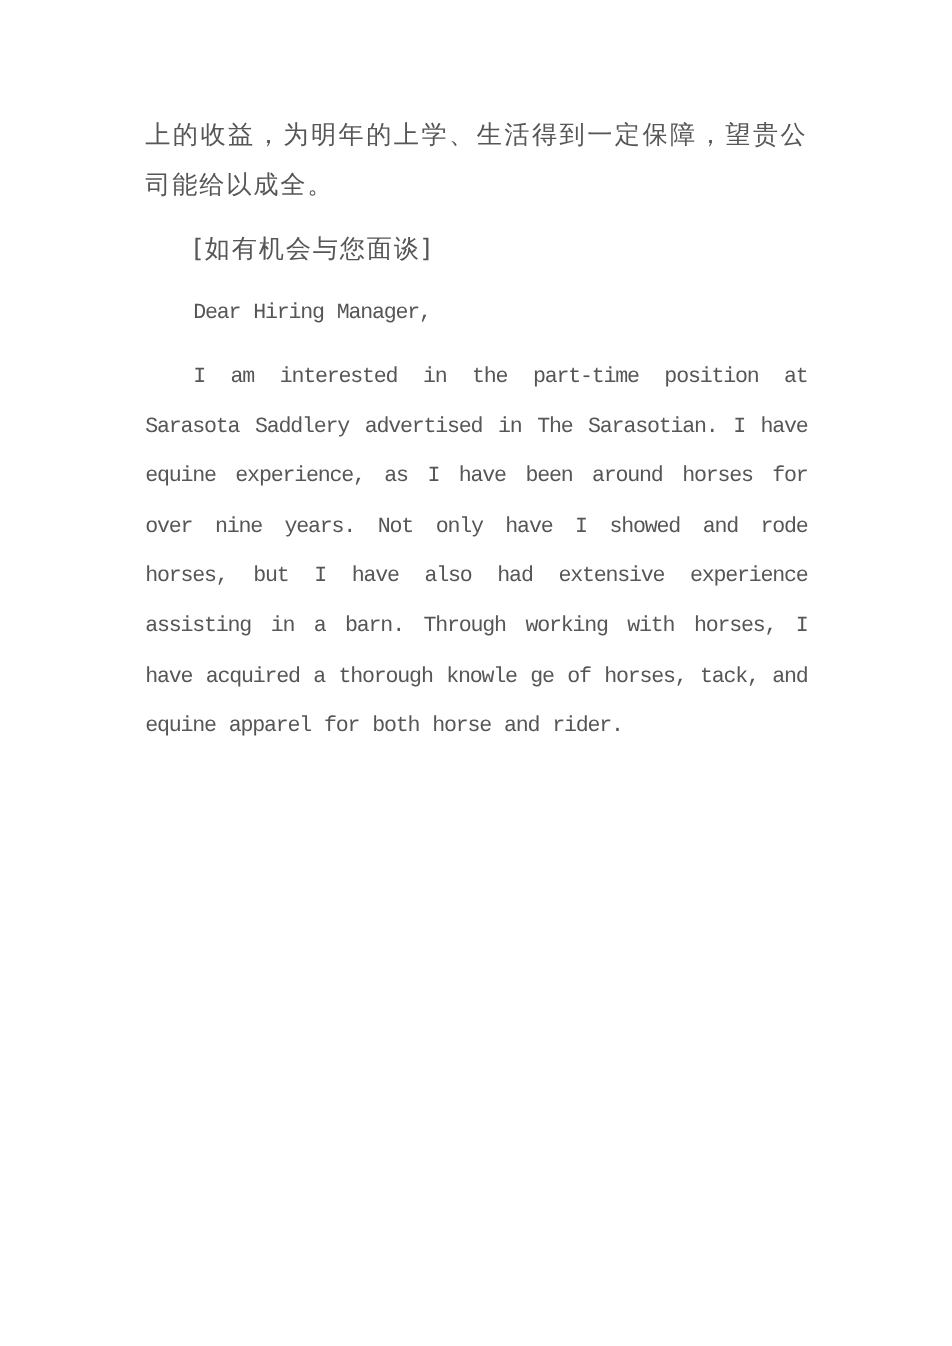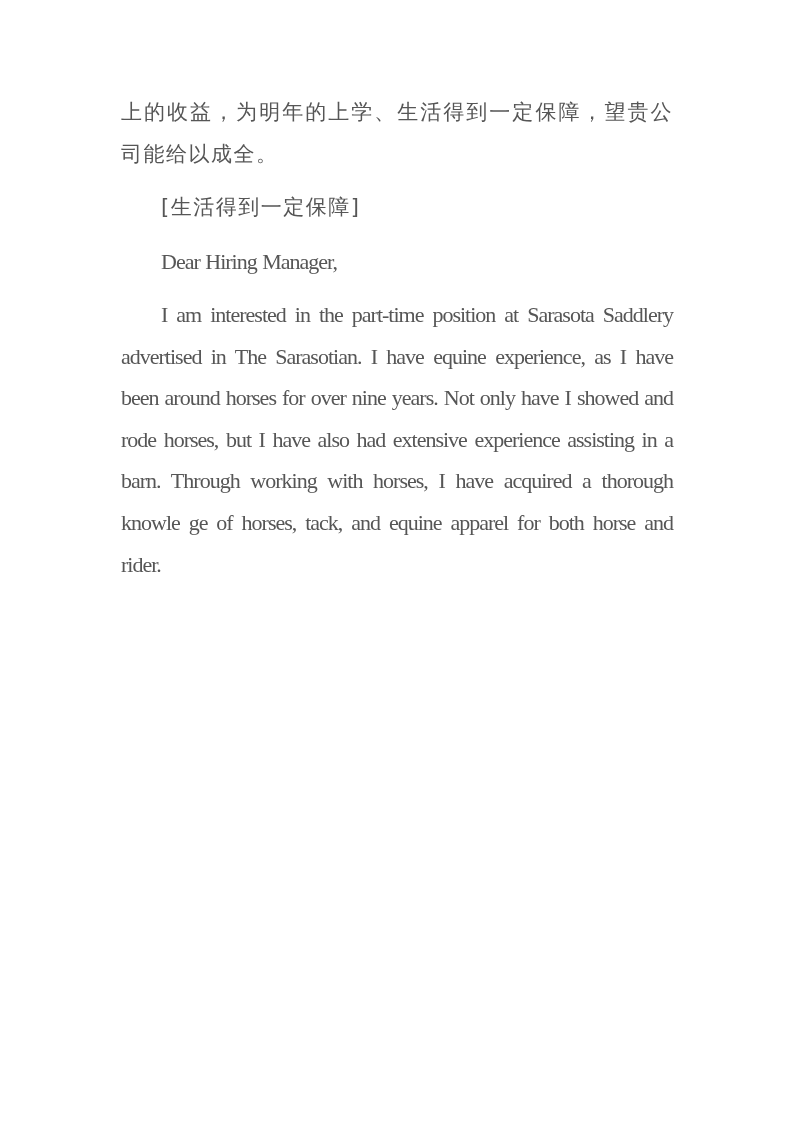--- a/index.html
+++ b/index.html
@@ -21,40 +21,40 @@
     margin: 0 0 12px 0;
     text-align: justify;
   }
   .zh {
     font-family: "DejaVu Sans", "Liberation Sans", sans-serif;
     font-size: 21px;
     line-height: 41.5px;
     letter-spacing: 1.5px;
   }
   .en {
-    font-family: Liberation Serif, serif;
-    font-size: 22px;
+    font-family: Liberation Mono, monospace;
+    font-size: 18px;
     line-height: 41.6px;
     letter-spacing: -1px;
     word-spacing: 1px;
   }
   .indent {
     text-indent: 40px;
   }
   .noindent {
     text-indent: 0;
   }
 </style>
 </head>
 <body>
 
 <div class="page">
   <p class="para zh noindent">上的收益，为明年的上学、生活得到一定保障，望贵公司能给以成全。</p>
 
 
-  <p class="para zh indent">[生活得到一定保障]</p>
+  <p class="para zh indent">[如有机会与您面谈]</p>
 
   <p class="para en indent">Dear Hiring Manager,</p>
 
   <p class="para en indent">I am interested in the part-time position at Sarasota Saddlery advertised in The Sarasotian. I have equine experience, as I have been around horses for over nine years. Not only have I showed and rode horses, but I have also had extensive experience assisting in a barn. Through working with horses, I have acquired a thorough knowle ge of horses, tack, and equine apparel for both horse and rider.</p>
 
 
 </div>
 
 </body></html>

